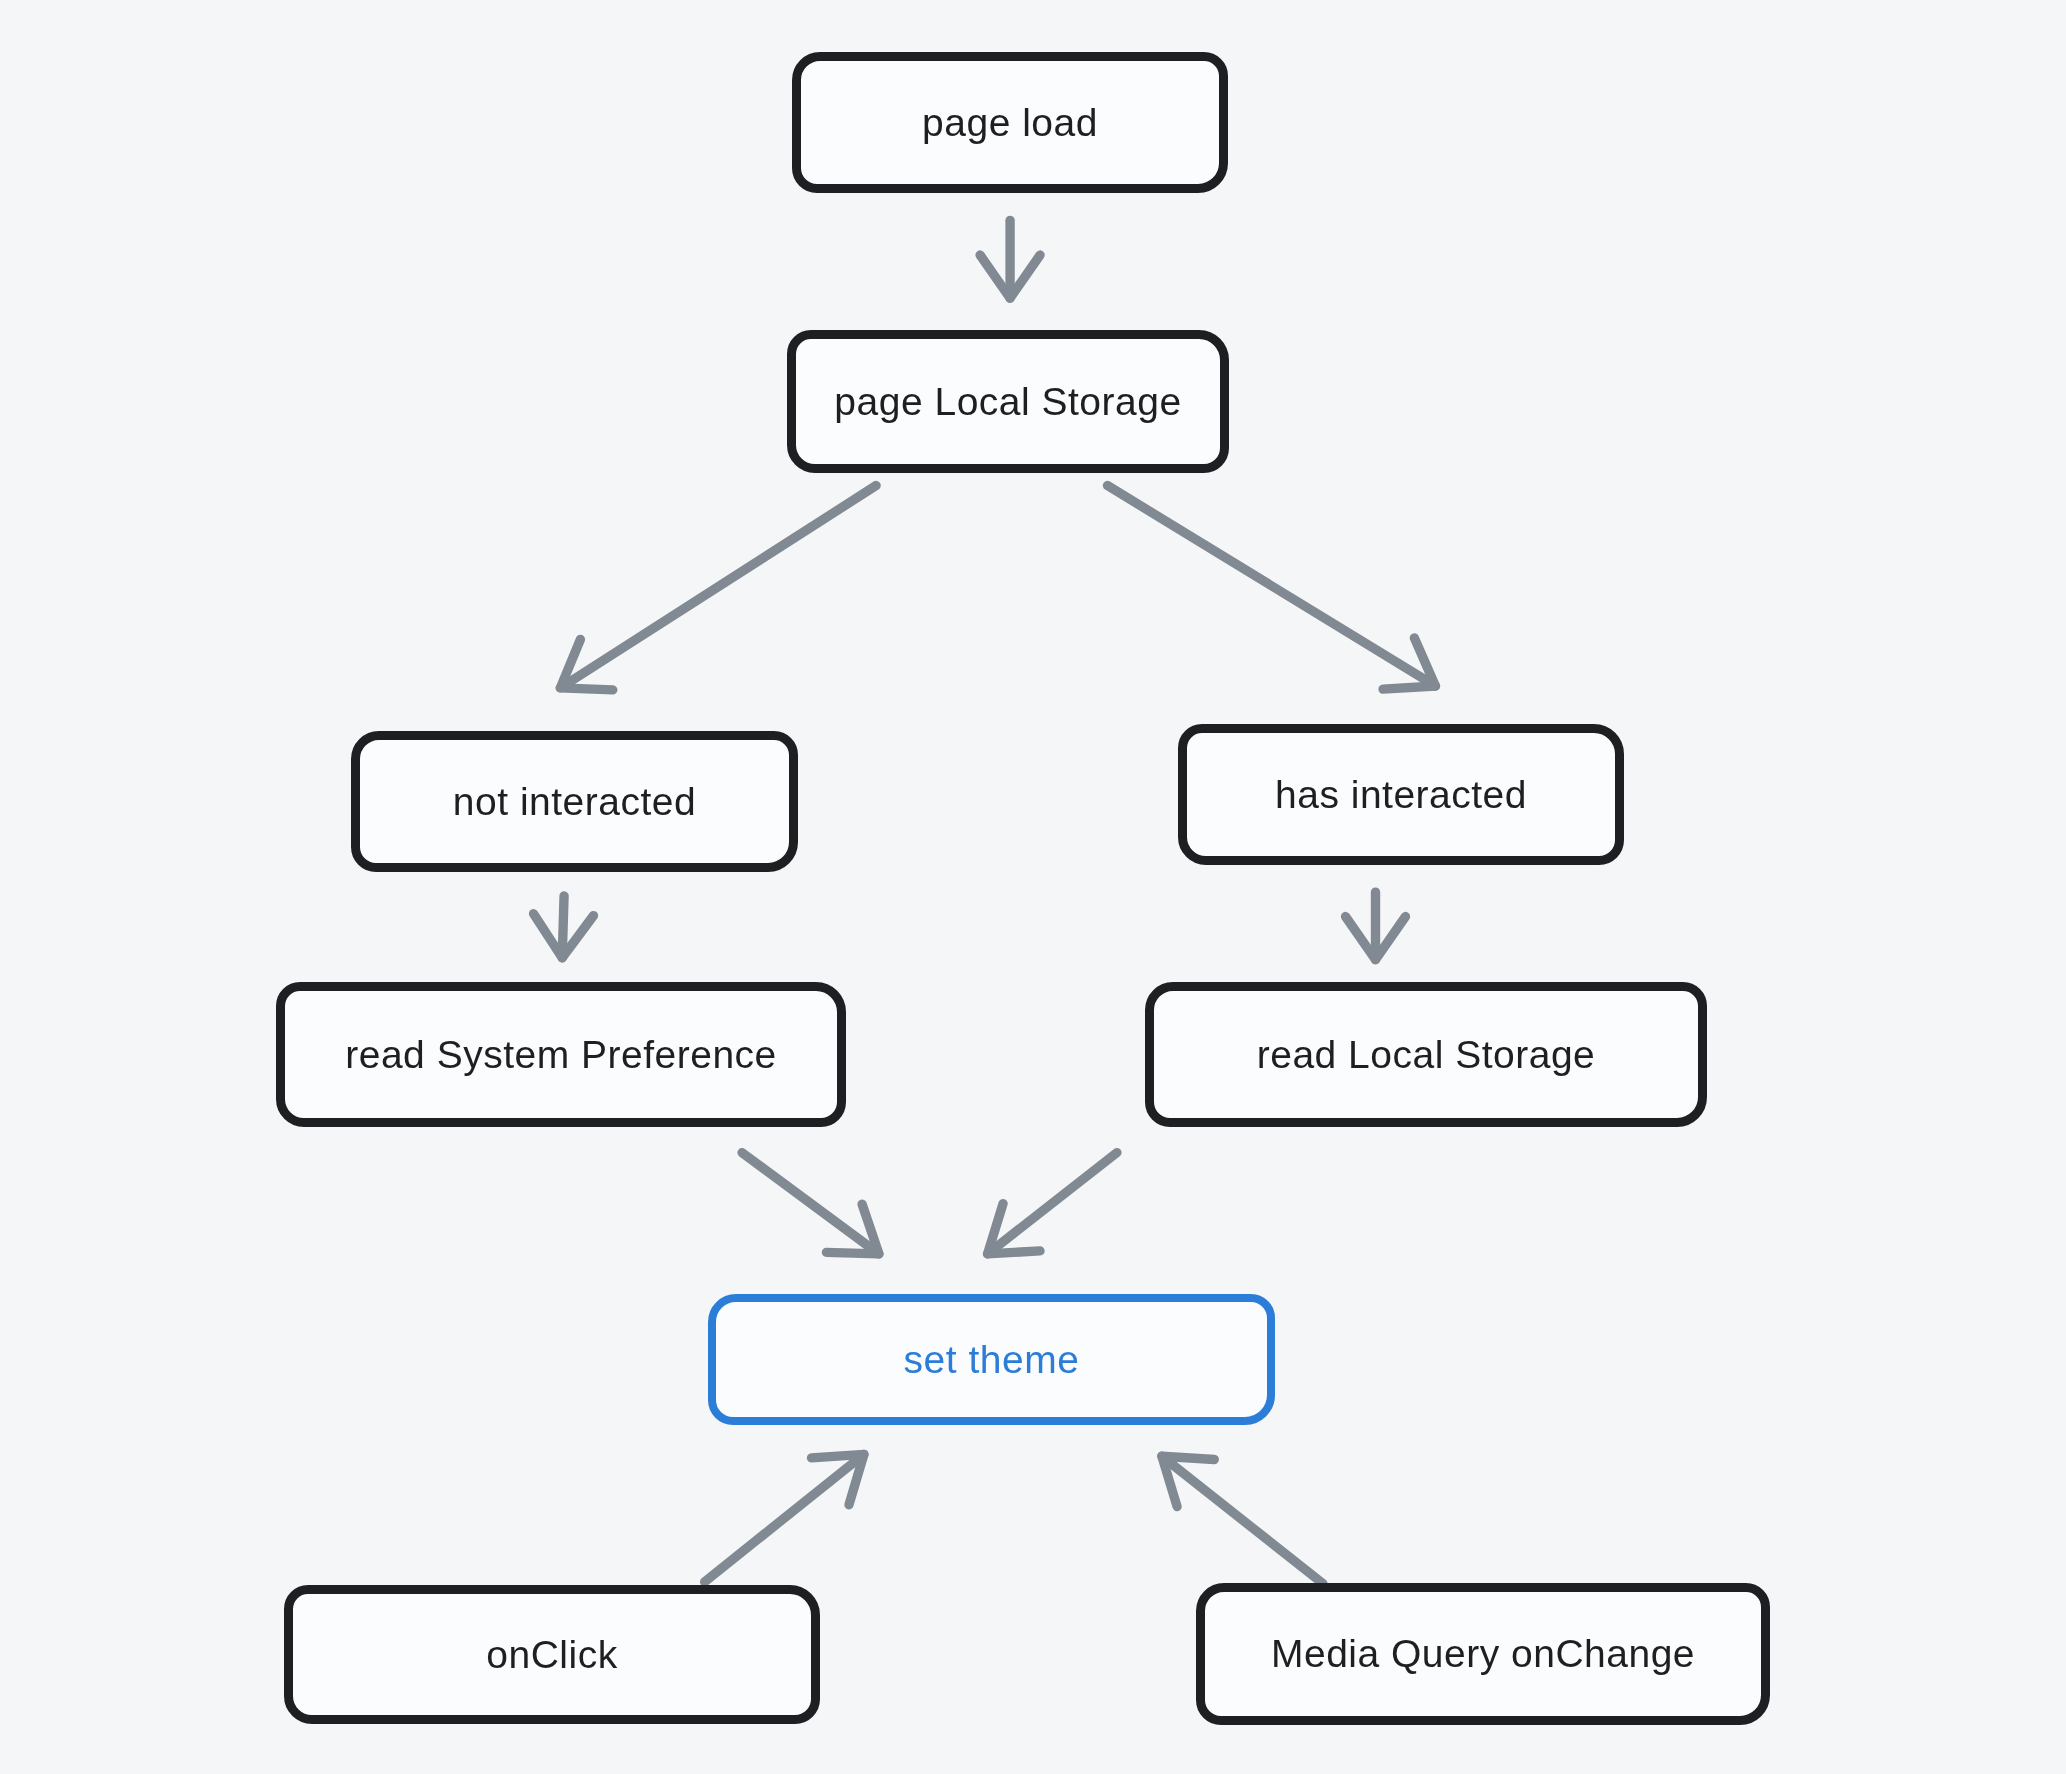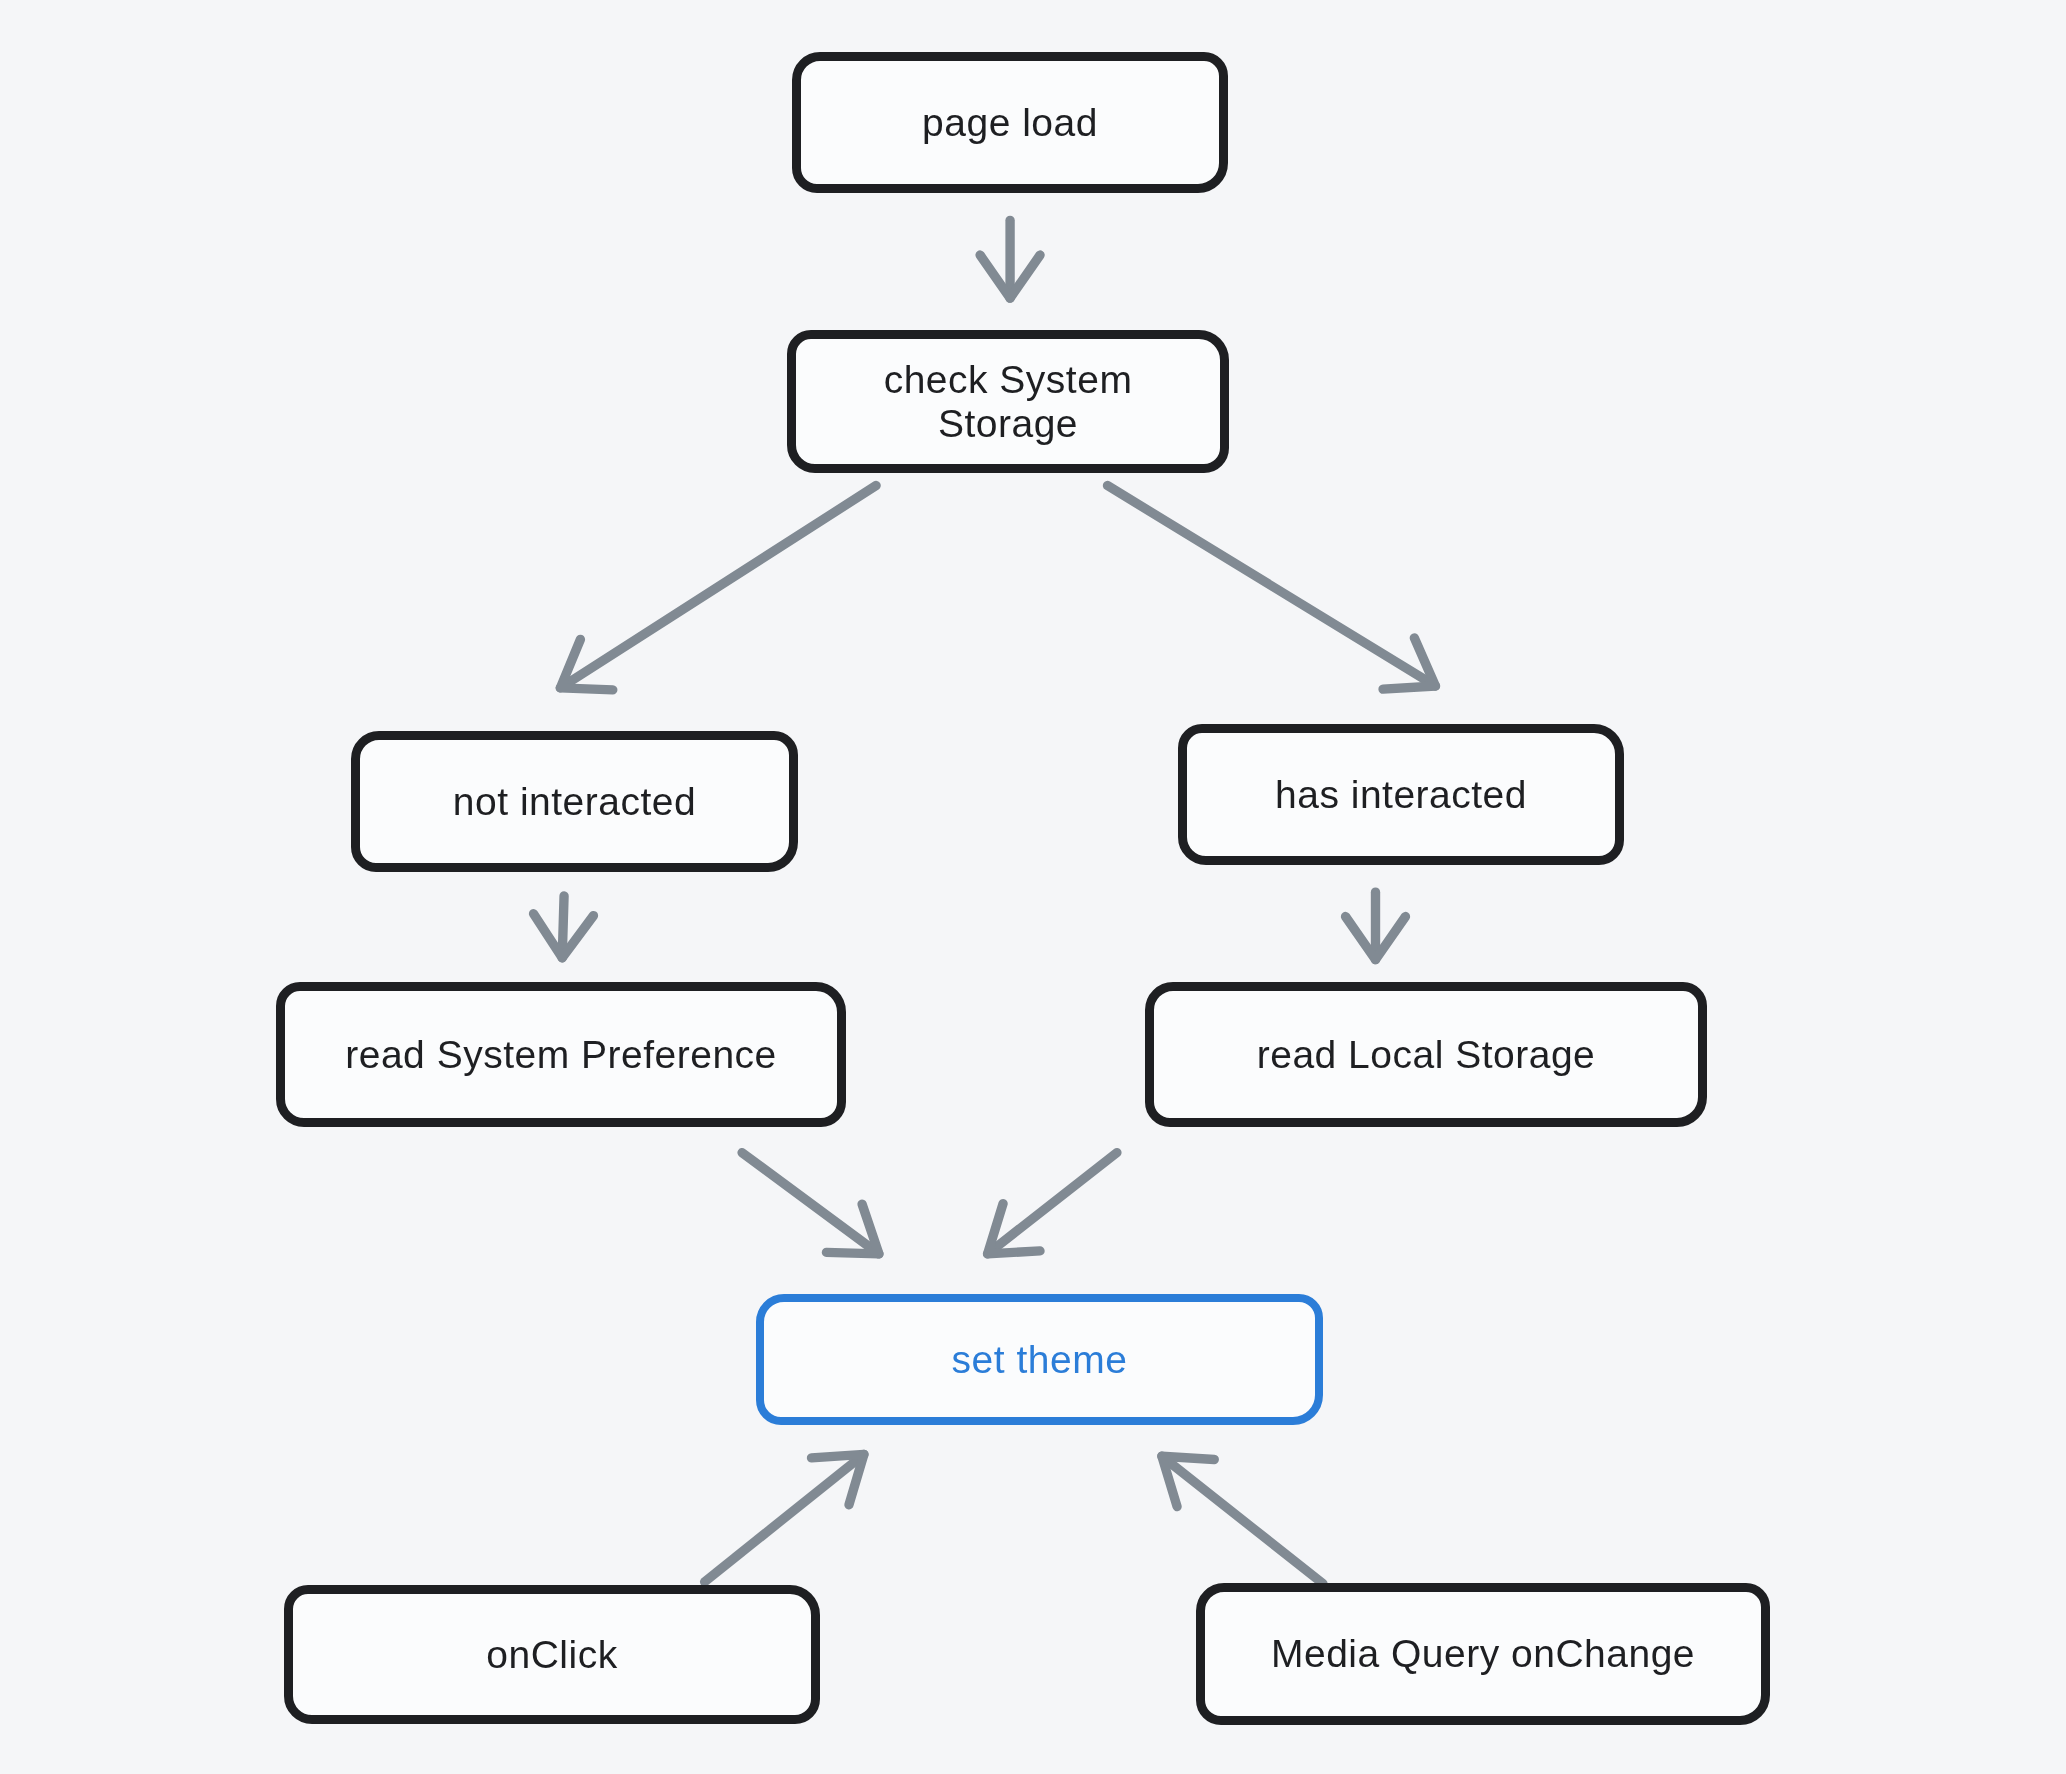--- a/index.html
+++ b/index.html
@@ -81,40 +81,40 @@
     <line x1="1192" y1="1230" x2="1054" y2="1338" marker-end="url(#arrowhead)"></line>
     <line x1="752" y1="1688" x2="922" y2="1552" marker-end="url(#arrowhead)"></line>
     <line x1="1412" y1="1690" x2="1240" y2="1554" marker-end="url(#arrowhead)"></line>
   </svg>
 
   <div class="node r1" style="left:792px; top:52px; width:436px; height:141px;">
     <span class="label">page load</span>
   </div>
 
   <div class="node r2" style="left:787px; top:330px; width:442px; height:143px;">
-    <span class="label">check System Storage</span>
+    <span class="label">page Local Storage</span>
   </div>
 
   <div class="node r1" style="left:351px; top:731px; width:447px; height:141px;">
     <span class="label">not interacted</span>
   </div>
 
   <div class="node r2" style="left:1178px; top:724px; width:446px; height:141px;align-items:center;">
     <span class="label">has interacted</span>
   </div>
 
   <div class="node r2" style="left:276px; top:982px; width:570px; height:145px;">
     <span class="label">read System Preference</span>
   </div>
 
   <div class="node r1" style="left:1145px; top:982px; width:562px; height:145px;">
     <span class="label">read Local Storage</span>
   </div>
 
-  <div class="node r1 accent" style="left:756px; top:1294px; width:567px; height:131px;">
+  <div class="node r1 accent" style="left:708px; top:1294px; width:567px; height:131px;">
     <span class="label">set theme</span>
   </div>
 
   <div class="node r2" style="left:284px; top:1585px; width:536px; height:139px;">
     <span class="label">onClick</span>
   </div>
 
   <div class="node r1" style="left:1196px; top:1583px; width:574px; height:142px;">
     <span class="label">Media Query onChange</span>
   </div>

